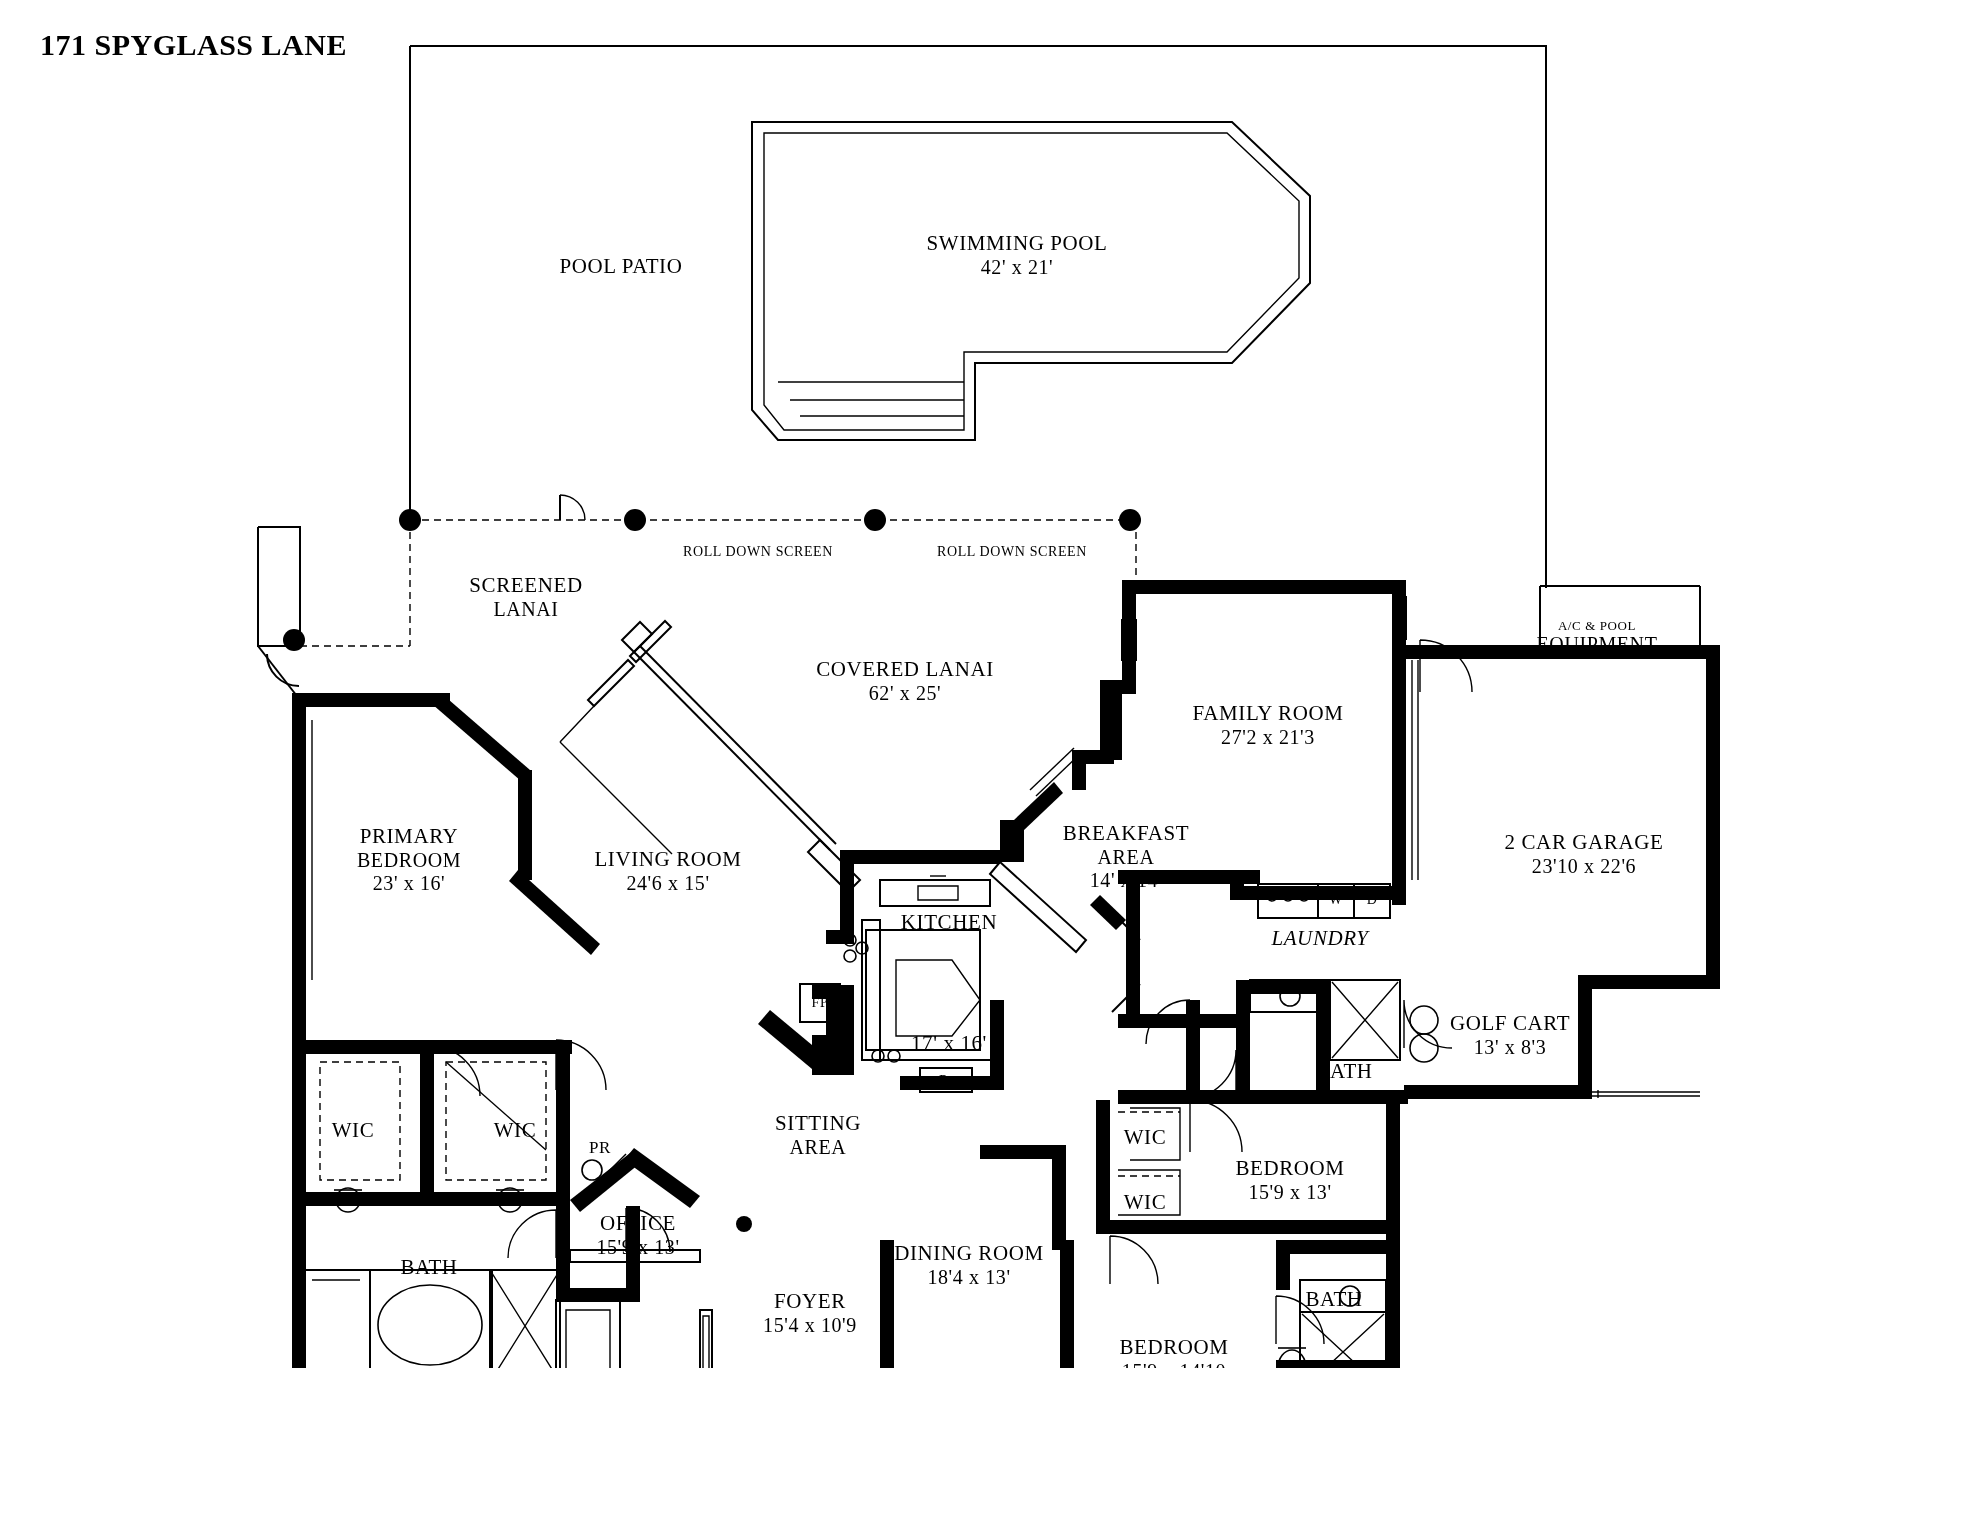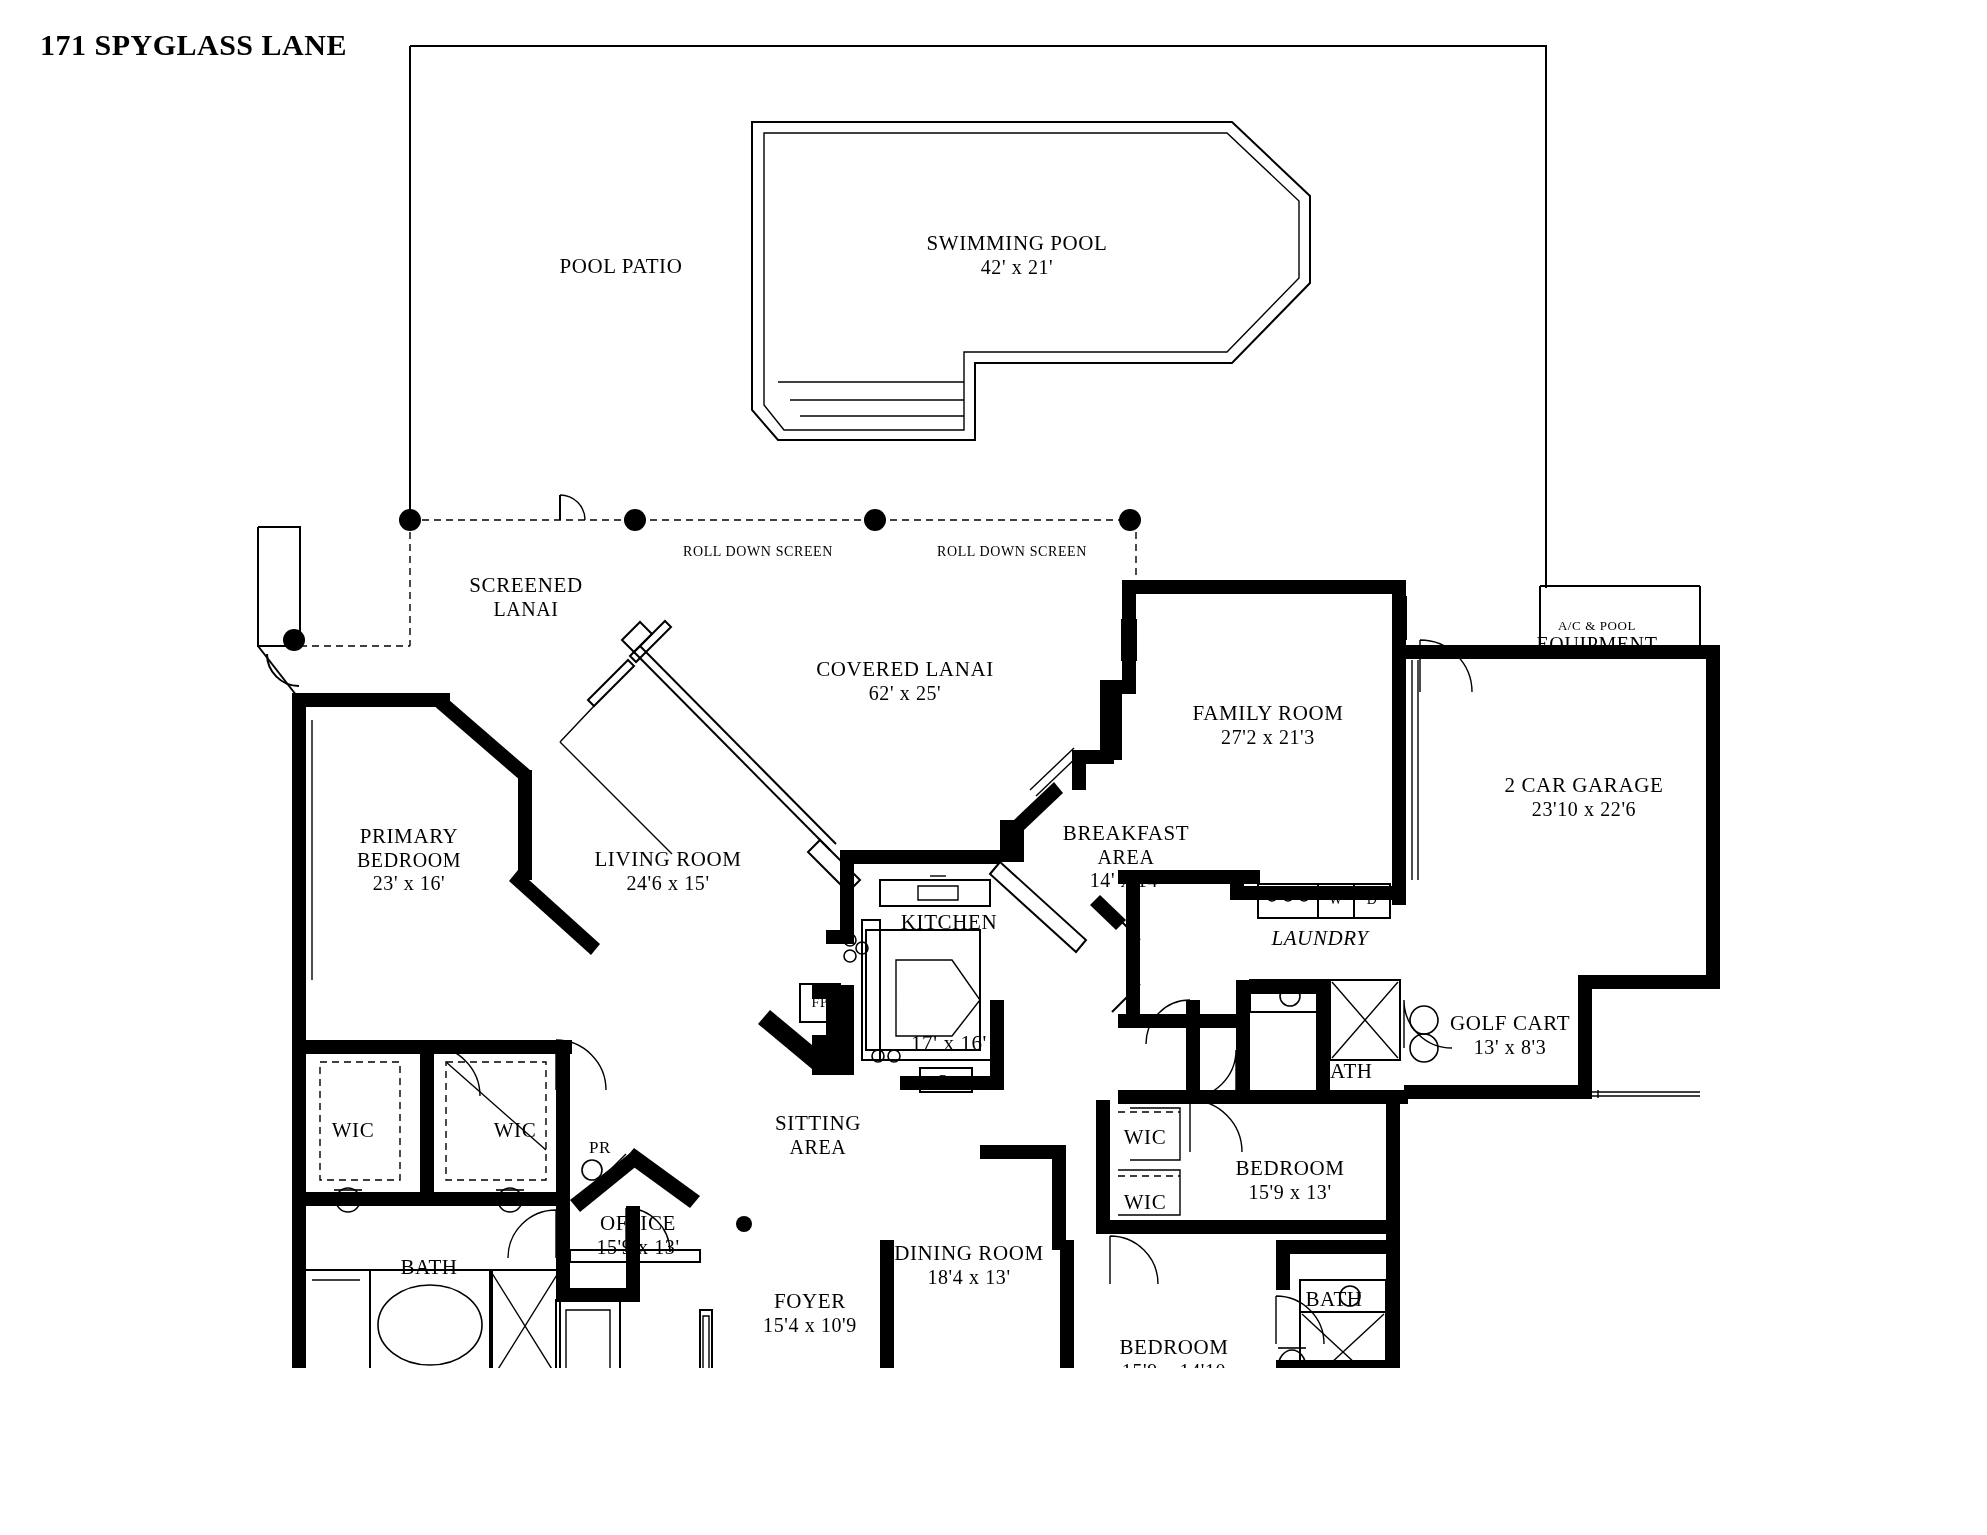--- a/index.html
+++ b/index.html
@@ -310,21 +310,21 @@
     <span>COVERED LANAI</span>
     <span class="dim">62' x 25'</span>
   </div>
   <div class="lbl" style="left:1268px; top:725px;">
     <span>FAMILY ROOM</span>
     <span class="dim">27'2 x 21'3</span>
   </div>
   <div class="lbl xs" style="left:1597px; top:637px;">
     <span>A/C &amp; POOL</span><span class="dim">EQUIPMENT</span>
   </div>
-  <div class="lbl" style="left:1584px; top:797px;">
+  <div class="lbl" style="left:1584px; top:854px;">
     <span>2 CAR GARAGE</span>
     <span class="dim">23'10 x 22'6</span>
   </div>
   <div class="lbl" style="left:409px; top:860px;">
     <span>PRIMARY</span><span class="dim">BEDROOM</span>
     <span class="dim">23' x 16'</span>
   </div>
   <div class="lbl" style="left:668px; top:871px;">
     <span>LIVING ROOM</span>
     <span class="dim">24'6 x 15'</span>

